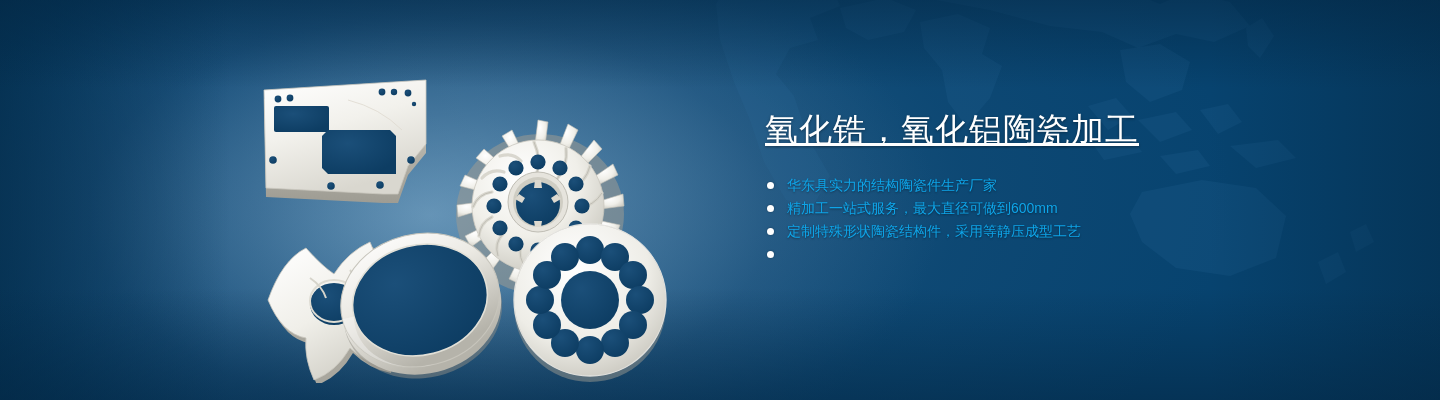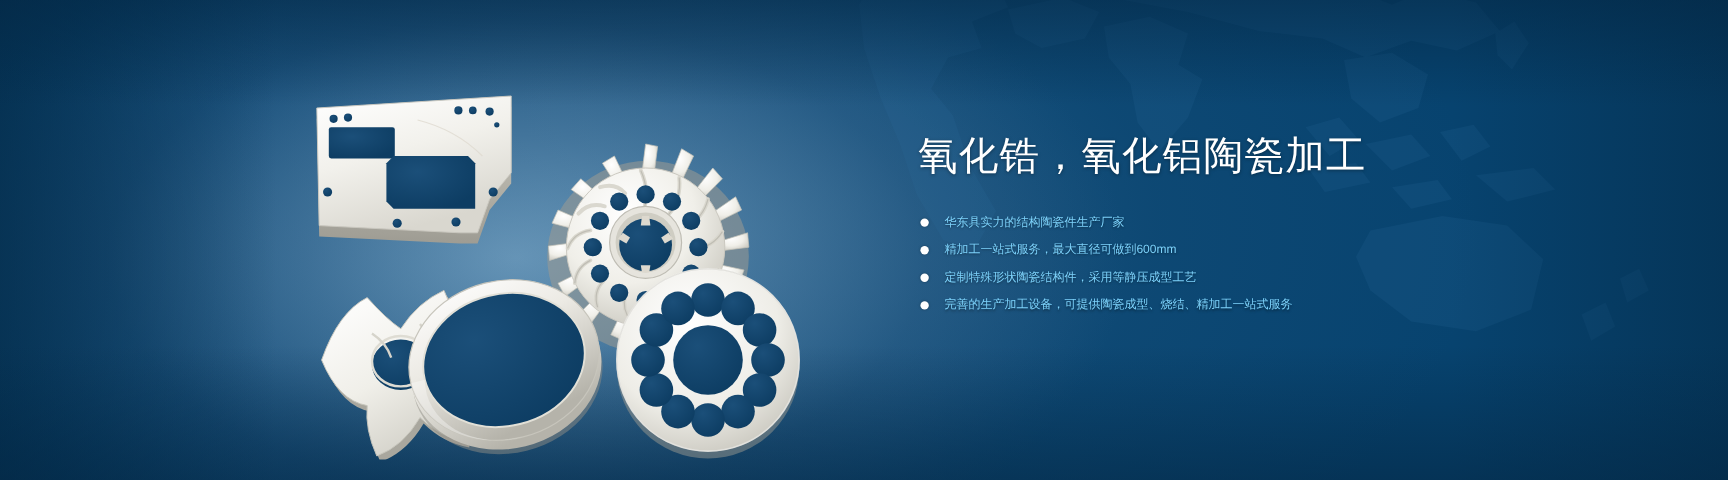--- a/index.html
+++ b/index.html
@@ -60,27 +60,28 @@
   }
   .headline{
     color:#ffffff;
     font-size:33px;
     line-height:44px;
     letter-spacing:1px;
     font-weight:400;
     margin:0 0 22px 0;
     white-space:nowrap;
     text-shadow:0 1px 3px rgba(0,0,0,.38);
+    text-decoration:underline;
   }
   .bullets{list-style:none;margin:0;padding:0;}
   .bullets li{
     position:relative;
     padding-left:22px;
-    color:#7dd3fc;
-    font-size:10px;
+    color:#0ea5e9;
+    font-size:14px;
     line-height:23px;
     white-space:nowrap;
     text-shadow:0 1px 2px rgba(0,0,0,.40);
   }
   .dot{
     position:absolute;left:2px;top:8px;
     width:7px;height:7px;border-radius:50%;
     background:#ffffff;
     box-shadow:0 0 2px rgba(0,0,0,.35);
   }
@@ -329,18 +330,17 @@
       <li>
         <span class="dot"></span>
         <span>精加工一站式服务，最大直径可做到600mm</span>
       </li>
       <li>
         <span class="dot"></span>
         <span>定制特殊形状陶瓷结构件，采用等静压成型工艺</span>
       </li>
       <li>
         <span class="dot"></span>
-        <span>完善的生产加工设备，可提供陶瓷成型、烧结、精加工一站式服务</span>
       </li>
     </ul>
   </div>
 
 </div>
 
 </body></html>

